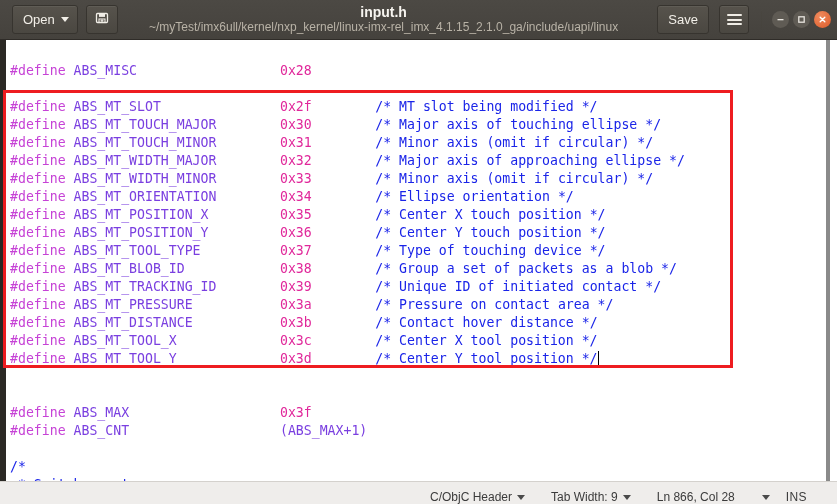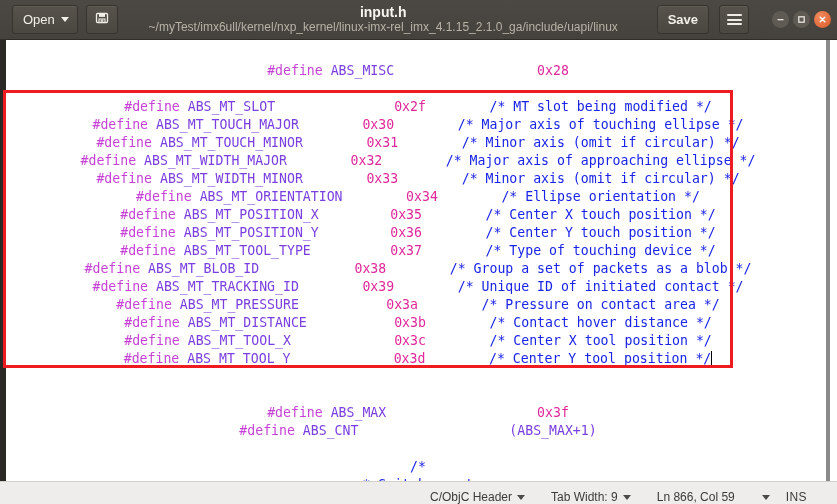--- a/index.html
+++ b/index.html
@@ -66,21 +66,20 @@
   }
 
   .tb-icon-btn {
     width: 32px;
     margin-left: 8px;
   }
 
   .tb-save {
     padding: 0 10px;
     margin-left: 8px;
-    font-weight: bold;
   }
 
   .tb-menu {
     width: 30px;
     margin-left: 10px;
   }
   .hamburger {
     width: 15px;
     height: 11px;
     display: flex;
@@ -137,21 +136,20 @@
   .wc svg { display: block; }
 
   
   .editor {
     position: absolute;
     left: 0; top: 40px;
     width: 837px;
     height: 441px;
     background: #ffffff;
     overflow: hidden;
-    text-align: center;
   }
   .gutter {
     position: absolute;
     left: 0; top: 0;
     width: 6px;
     height: 441px;
     background: #2b2925;
   }
   .right-edge {
     position: absolute;
@@ -320,20 +318,20 @@
       <span>C/ObjC Header</span>
       <span class="sb-caret"></span>
     </span>
 
     <span class="sb-item">
       <span>Tab Width: 9</span>
       <span class="sb-caret"></span>
     </span>
 
     <span class="sb-item last">
-      <span>Ln 866, Col 59</span>
+      <span>Ln 866, Col 28</span>
       <span class="sb-caret" style="margin-left:22px;"></span>
     </span>
 
     <span class="sb-ins">INS</span>
   </div>
 
 </div>
 
 </body></html>

